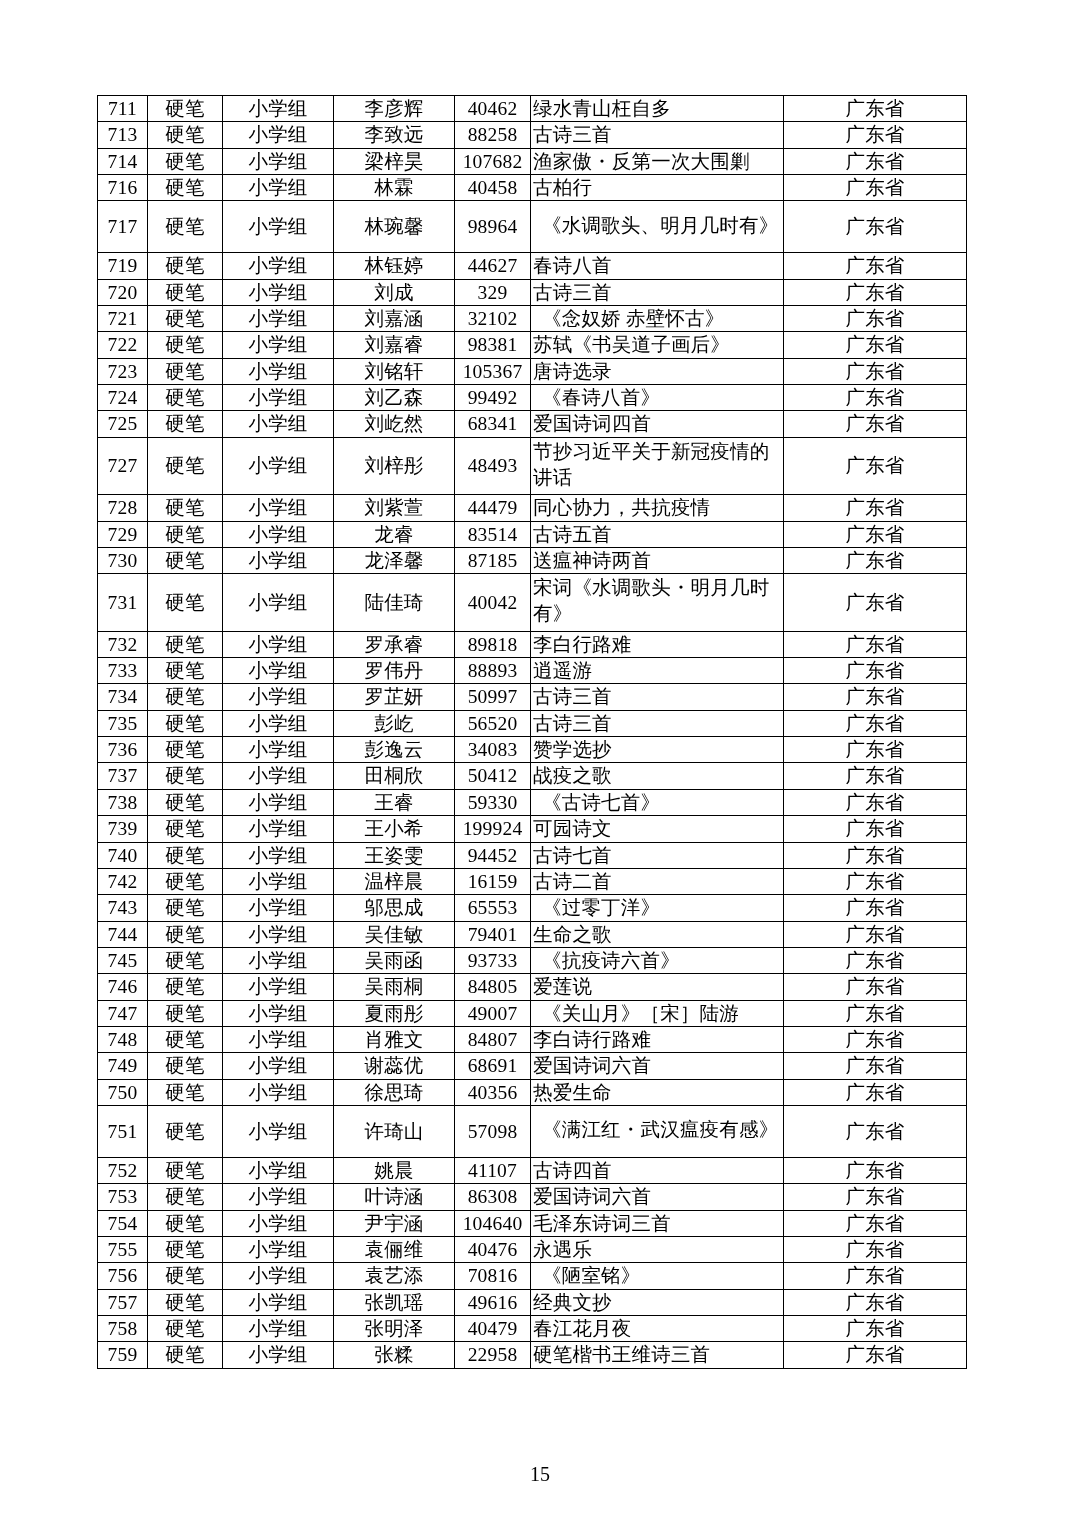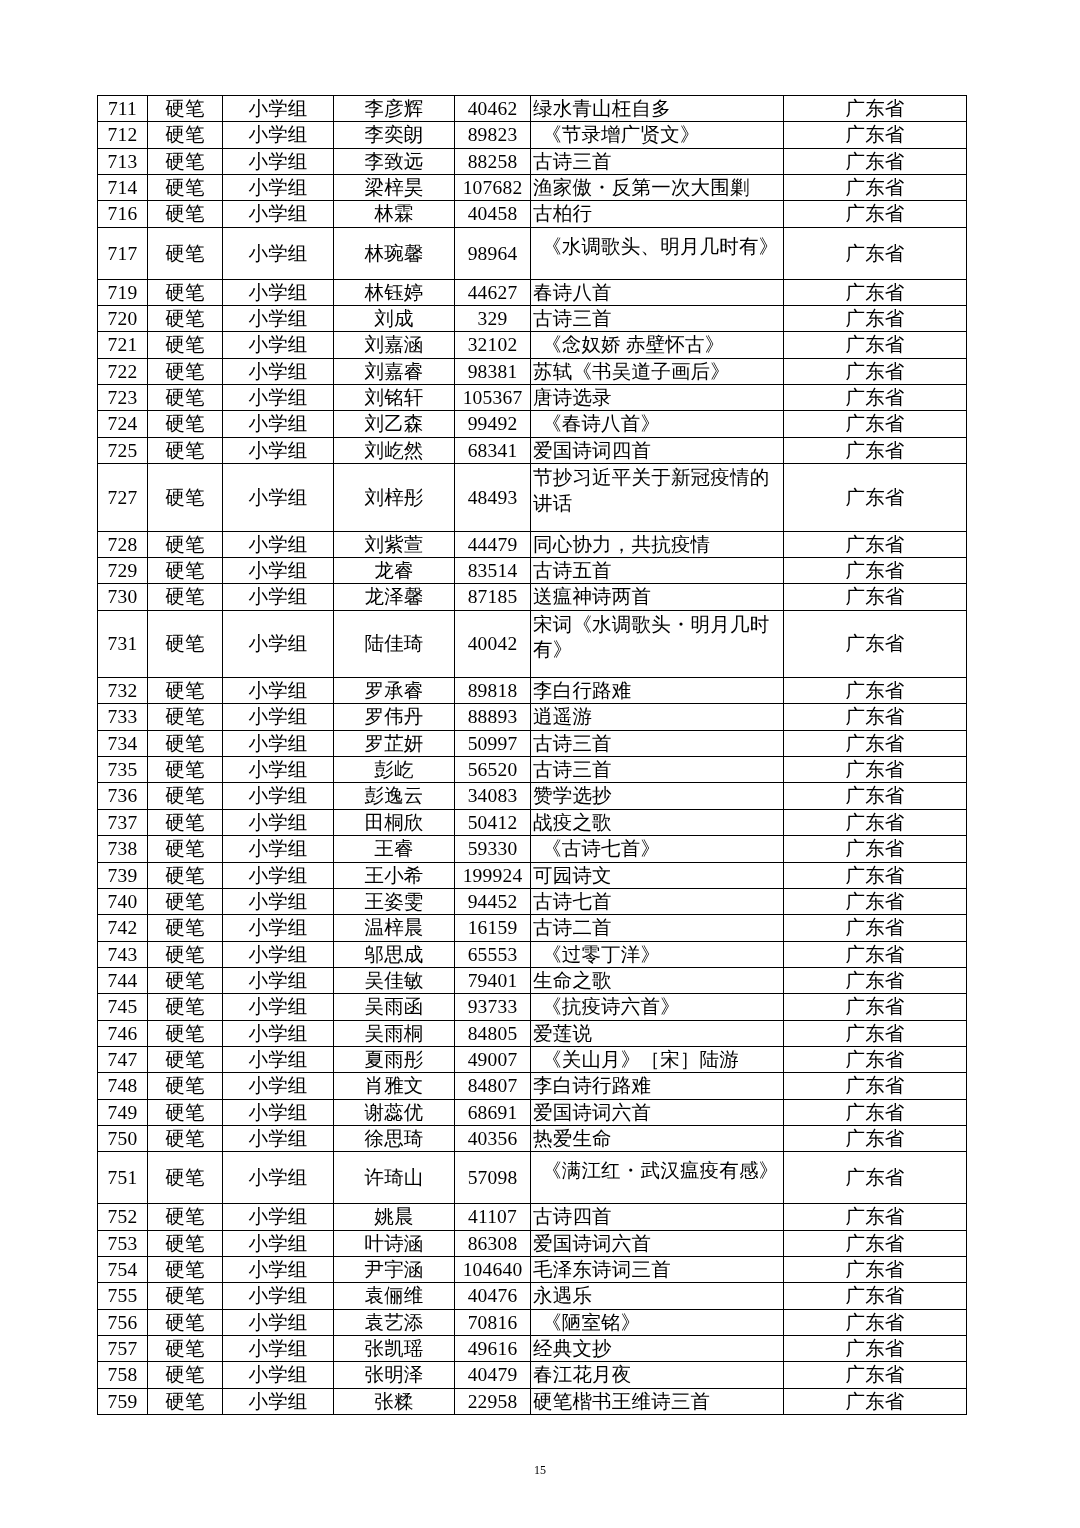--- a/index.html
+++ b/index.html
@@ -61,29 +61,29 @@
   td.title {
     text-align: left;
     padding-left: 3px;
   }
   td.title.indent {
     padding-left: 11px;
   }
   td.title.wrapcell {
     line-height: 1.32;
     padding-top: 1px;
-    padding-bottom: 14px;
+    padding-bottom: 4px;
   }
   .page-number {
     position: absolute;
     left: 0;
     top: 1463px;
     width: 1080px;
     text-align: center;
-    font-size: 12px;
+    font-size: 20px;
     font-family: "Liberation Serif", "DejaVu Serif", serif;
   }
 </style>
 </head>
 <body>
 
 <div class="page">
   <div class="table-wrap">
     <table class="roster">
       <colgroup>
@@ -99,29 +99,20 @@
           <tr>
             <td class="seq">711</td>
             <td class="cat">硬笔</td>
             <td class="grp">小学组</td>
             <td class="name">李彦辉</td>
             <td class="code">40462</td>
             <td class="title">绿水青山枉自多</td>
             <td class="region">广东省</td>
           </tr>
           <tr>
-            <td class="seq">712</td>
-            <td class="cat">硬笔</td>
-            <td class="grp">小学组</td>
-            <td class="name">李奕朗</td>
-            <td class="code">89823</td>
-            <td class="title indent">《节录增广贤文》</td>
-            <td class="region">广东省</td>
-          </tr>
-          <tr>
             <td class="seq">713</td>
             <td class="cat">硬笔</td>
             <td class="grp">小学组</td>
             <td class="name">李致远</td>
             <td class="code">88258</td>
             <td class="title">古诗三首</td>
             <td class="region">广东省</td>
           </tr>
           <tr>
             <td class="seq">714</td>

